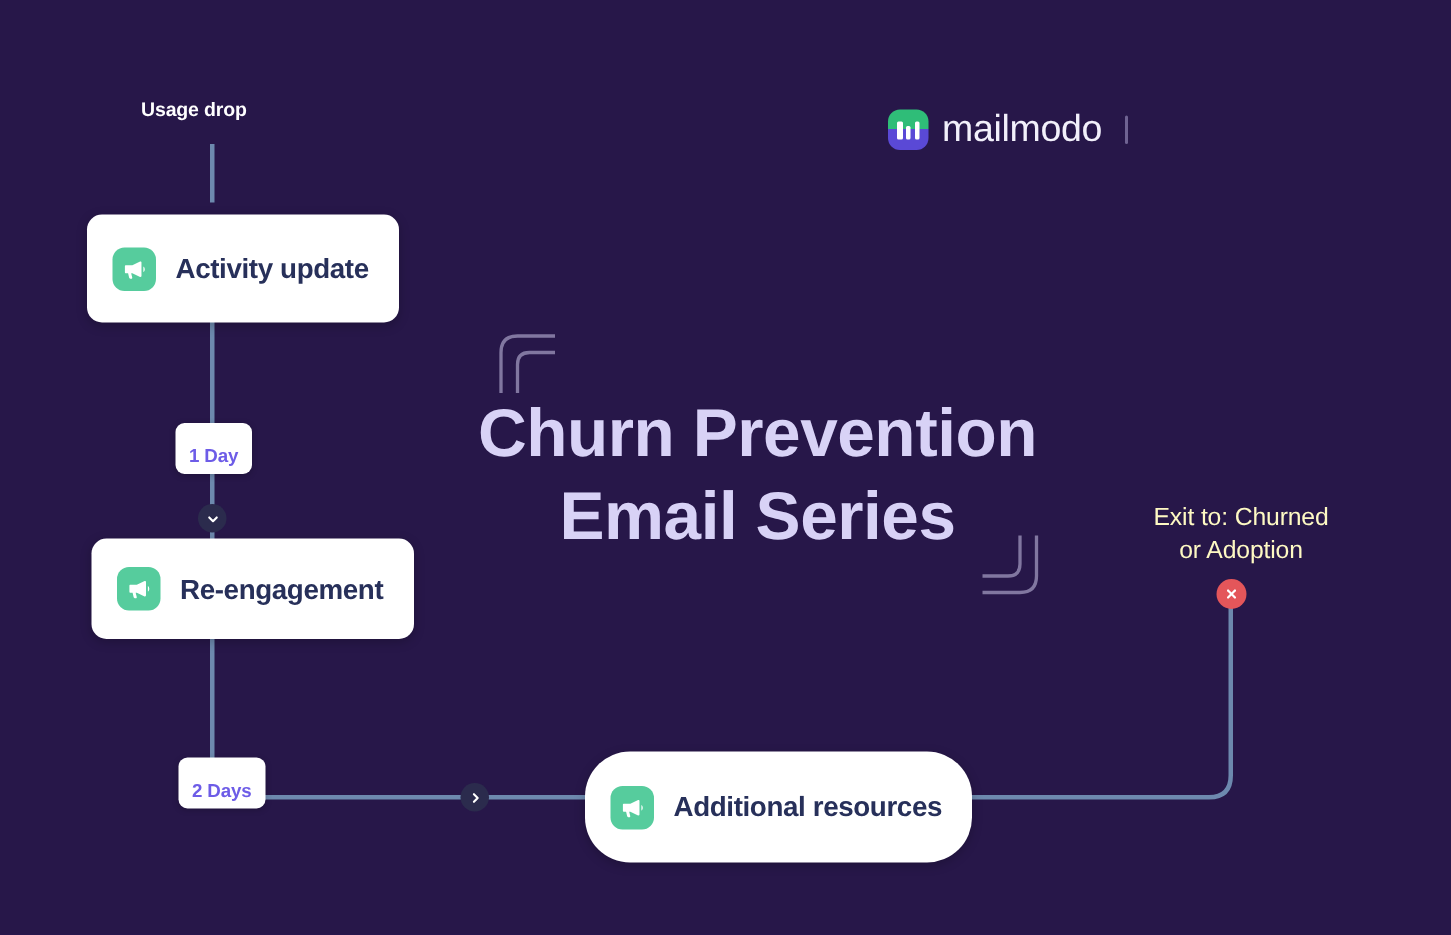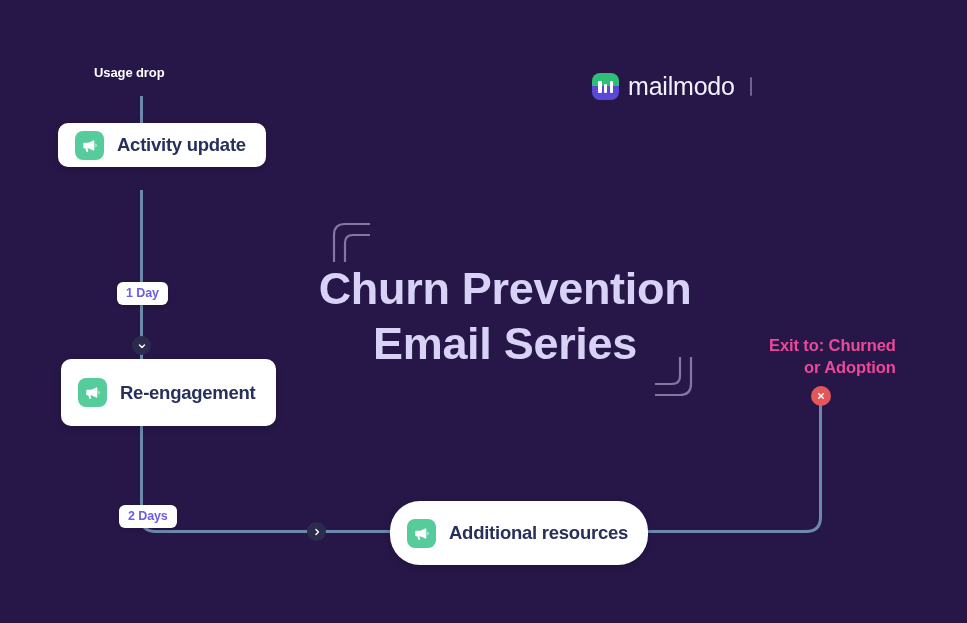--- a/index.html
+++ b/index.html
@@ -93,26 +93,26 @@
   .trigger-label {
     position: absolute;
     color: #ffffff;
     font-size: 13px;
     font-weight: bold;
     letter-spacing: -0.1px;
     white-space: nowrap;
   }
   .exit-label {
     position: absolute;
-    color: #ec4899;
+    color: #fef9c3;
     font-size: 16.5px;
-    font-weight: bold;
+    font-weight: normal;
     line-height: 1.33;
     letter-spacing: -0.1px;
-    text-align: right;
+    text-align: center;
   }
 
   
   .node {
     position: absolute;
     background: #ffffff;
     border-radius: 10px;
     display: flex;
     align-items: center;
     box-shadow: 0 2px 7px rgba(0,0,0,0.22);
@@ -141,21 +141,21 @@
   }
 
   
   .pill {
     position: absolute;
     background: #ffffff;
     color: #6d5ce7;
     font-size: 12.5px;
     font-weight: bold;
     border-radius: 6px;
-    padding: 4px 9px 5px 9px;
+    padding: 15px 9px 5px 9px;
     letter-spacing: -0.1px;
     box-shadow: 0 1px 4px rgba(0,0,0,0.2);
     white-space: nowrap;
   }
 
   
   .marker {
     position: absolute;
     border-radius: 50%;
     display: flex;
@@ -208,21 +208,21 @@
     <div>Email Series</div>
   </div>
 
   <div class="trigger-label" style="left:94px; top:65px;">Usage drop</div>
 
   <div class="exit-label" style="left:769px; top:335px;">
     <div>Exit to: Churned</div>
     <div>or Adoption</div>
   </div>
 
-  <div class="node" style="left:58px; top:123px; height:44px;">
+  <div class="node" style="left:58px; top:143px; height:72px;">
     <span class="node-icon">
       <svg width="17" height="17" viewBox="0 0 24 24" fill="#ffffff">
         <path d="M3.2 9.1v5.8c0 .5.4.9.9.9h2.1l1 4.3c.1.5.5.8 1 .8h1c.6 0 1.1-.6.9-1.2l-1-3.9h1.1l7.3 3.4c.6.3 1.3-.2 1.3-.8V5.6c0-.7-.7-1.1-1.3-.8l-7.3 3.4H4.1c-.5 0-.9.4-.9.9z"></path>
         <path d="M20.6 9.3v5.4c.8-.3 1.3-1.4 1.3-2.7s-.5-2.4-1.3-2.7z"></path>
       </svg>
     </span>
     <span class="node-label">Activity update</span>
   </div>
 
   <div class="pill" style="left:117px; top:282px;">1 Day</div>
@@ -244,21 +244,21 @@
   </div>
 
   <div class="pill" style="left:119px; top:505px;">2 Days</div>
 
   <div class="marker dark" style="left:307px; top:522px; width:19px; height:19px;">
     <svg width="10" height="10" viewBox="0 0 24 24" fill="none" stroke="#ffffff" stroke-width="3.4" stroke-linecap="round" stroke-linejoin="round">
       <polyline points="9.5,6 15.5,12 9.5,18"></polyline>
     </svg>
   </div>
 
-  <div class="node" style="left:390px; top:501px; height:64px;border-radius:30px;">
+  <div class="node" style="left:390px; top:501px; height:74px;border-radius:30px;">
     <span class="node-icon">
       <svg width="17" height="17" viewBox="0 0 24 24" fill="#ffffff">
         <path d="M3.2 9.1v5.8c0 .5.4.9.9.9h2.1l1 4.3c.1.5.5.8 1 .8h1c.6 0 1.1-.6.9-1.2l-1-3.9h1.1l7.3 3.4c.6.3 1.3-.2 1.3-.8V5.6c0-.7-.7-1.1-1.3-.8l-7.3 3.4H4.1c-.5 0-.9.4-.9.9z"></path>
         <path d="M20.6 9.3v5.4c.8-.3 1.3-1.4 1.3-2.7s-.5-2.4-1.3-2.7z"></path>
       </svg>
     </span>
     <span class="node-label">Additional resources</span>
   </div>
 
   <div class="marker danger" style="left:811px; top:386px; width:20px; height:20px;">

